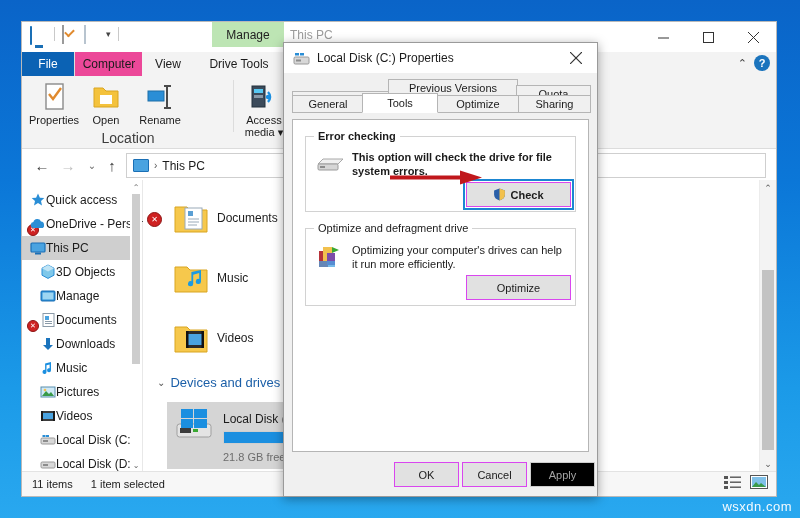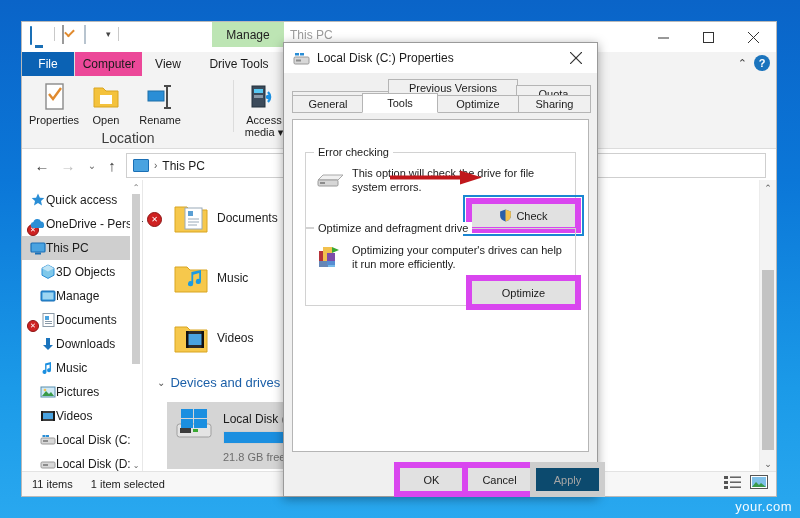--- a/index.html
+++ b/index.html
@@ -115,24 +115,24 @@
   #dlg-title .dtxt{font-size:12px;color:#1b1b1b;margin-left:7px;}
   #dlg-close{position:absolute;right:0;top:0;width:42px;height:30px;display:flex;align-items:center;justify-content:center;}
   #dlg-tabs{position:relative;height:32px;margin:6px 8px 0;}
   .dtab{position:absolute;height:16px;font-size:11px;color:#1b1b1b;display:flex;align-items:center;justify-content:center;
     background:#f0f0f0;border:1px solid #b5b5b5;}
   .dtab.active{background:#ffffff;border-bottom-color:#ffffff;height:18px;z-index:2;}
   #dlg-page{position:absolute;left:8px;right:8px;top:76px;bottom:44px;background:#ffffff;border:1px solid #b5b5b5;}
   .fieldset{position:absolute;left:12px;right:12px;border:1px solid #d2d2d2;}
   .fs-legend{position:absolute;top:-7px;left:8px;background:#ffffff;padding:0 4px;font-size:11px;color:#1b1b1b;}
   .fs-text{position:absolute;font-size:11px;color:#1b1b1b;line-height:14px;}
-  .dbtn{position:absolute;height:23px;border:6px solid #d946ef;background:#e1e1e1;font-size:11px;color:#1b1b1b;
+  .dbtn{position:absolute;height:23px;border:1px solid #d946ef;background:#e1e1e1;font-size:11px;color:#1b1b1b;
     display:flex;align-items:center;justify-content:center;gap:4px;}
   .dbtn.focus{outline:2px solid #1b86d2;outline-offset:1px;}
-  .dbtn.disabled{color:#a5a5a5;background:#0c4a6e;border-color:#cdcdcd;}
+  .dbtn.disabled{color:#a5a5a5;background:#000000;border-color:#cdcdcd;}
   #dlg-footer{position:absolute;left:0;right:0;bottom:0;height:44px;}
   #arrow{position:absolute;left:390px;top:169px;width:96px;height:16px;}
   .shield{width:13px;height:13px;position:relative;}
 </style>
 </head>
 <body>
 
 <div id="explorer">
 
   <div id="titlebar">
@@ -535,21 +535,21 @@
     <div class="dtab" style="left:224px;top:0;width:73px;margin-top:6px;">Quota</div>
 
     <div class="dtab" style="left:0;top:16px;width:70px;">General</div>
     <div class="dtab active" style="left:70px;top:14px;width:74px;">Tools</div>
     <div class="dtab" style="left:144px;top:16px;width:82px;">Optimize</div>
     <div class="dtab" style="left:226px;top:16px;width:71px;">Sharing</div>
   </div>
 
   <div id="dlg-page">
 
-    <div class="fieldset" style="top:32px;height:74px;">
+    <div class="fieldset" style="top:16px;height:74px;font-weight:bold;">
       <span class="fs-legend">Error checking</span>
       <span style="position:absolute;left:10px;top:16px;width:30px;height:20px;">
         <svg width="30" height="20">
             <path d="M2 11 l5 -5 h20 l-5 5z" fill="#f0f0f0" stroke="#a8a8a8"></path>
             <rect x="2" y="11" width="20" height="6" rx="1.2" fill="#d6d6d6" stroke="#9a9a9a"></rect>
             <rect x="4" y="13" width="5" height="2" fill="#8c8c8c"></rect>
           </svg>
       </span>
       <span class="fs-text" style="left:46px;top:13px;right:8px;">This option will check the drive for file system errors.</span>
       <span class="dbtn focus" style="left:160px;top:45px;width:103px;">
@@ -586,13 +586,13 @@
     <span class="dbtn" style="left:178px;top:10px;width:63px;">Cancel</span>
     <span class="dbtn disabled" style="left:246px;top:10px;width:63px;">Apply</span>
   </div>
 </div>
 
 <svg id="arrow" viewBox="0 0 96 16">
   <path d="M0 8.5 L74 8.5" stroke="#c0181c" stroke-width="4"></path>
   <path d="M70 1.5 L92 8.5 L70 15.5 Z" fill="#c0181c"></path>
 </svg>
 
-<div id="watermark">your.com</div>
+<div id="watermark">wsxdn.com</div>
 
 </body></html>

